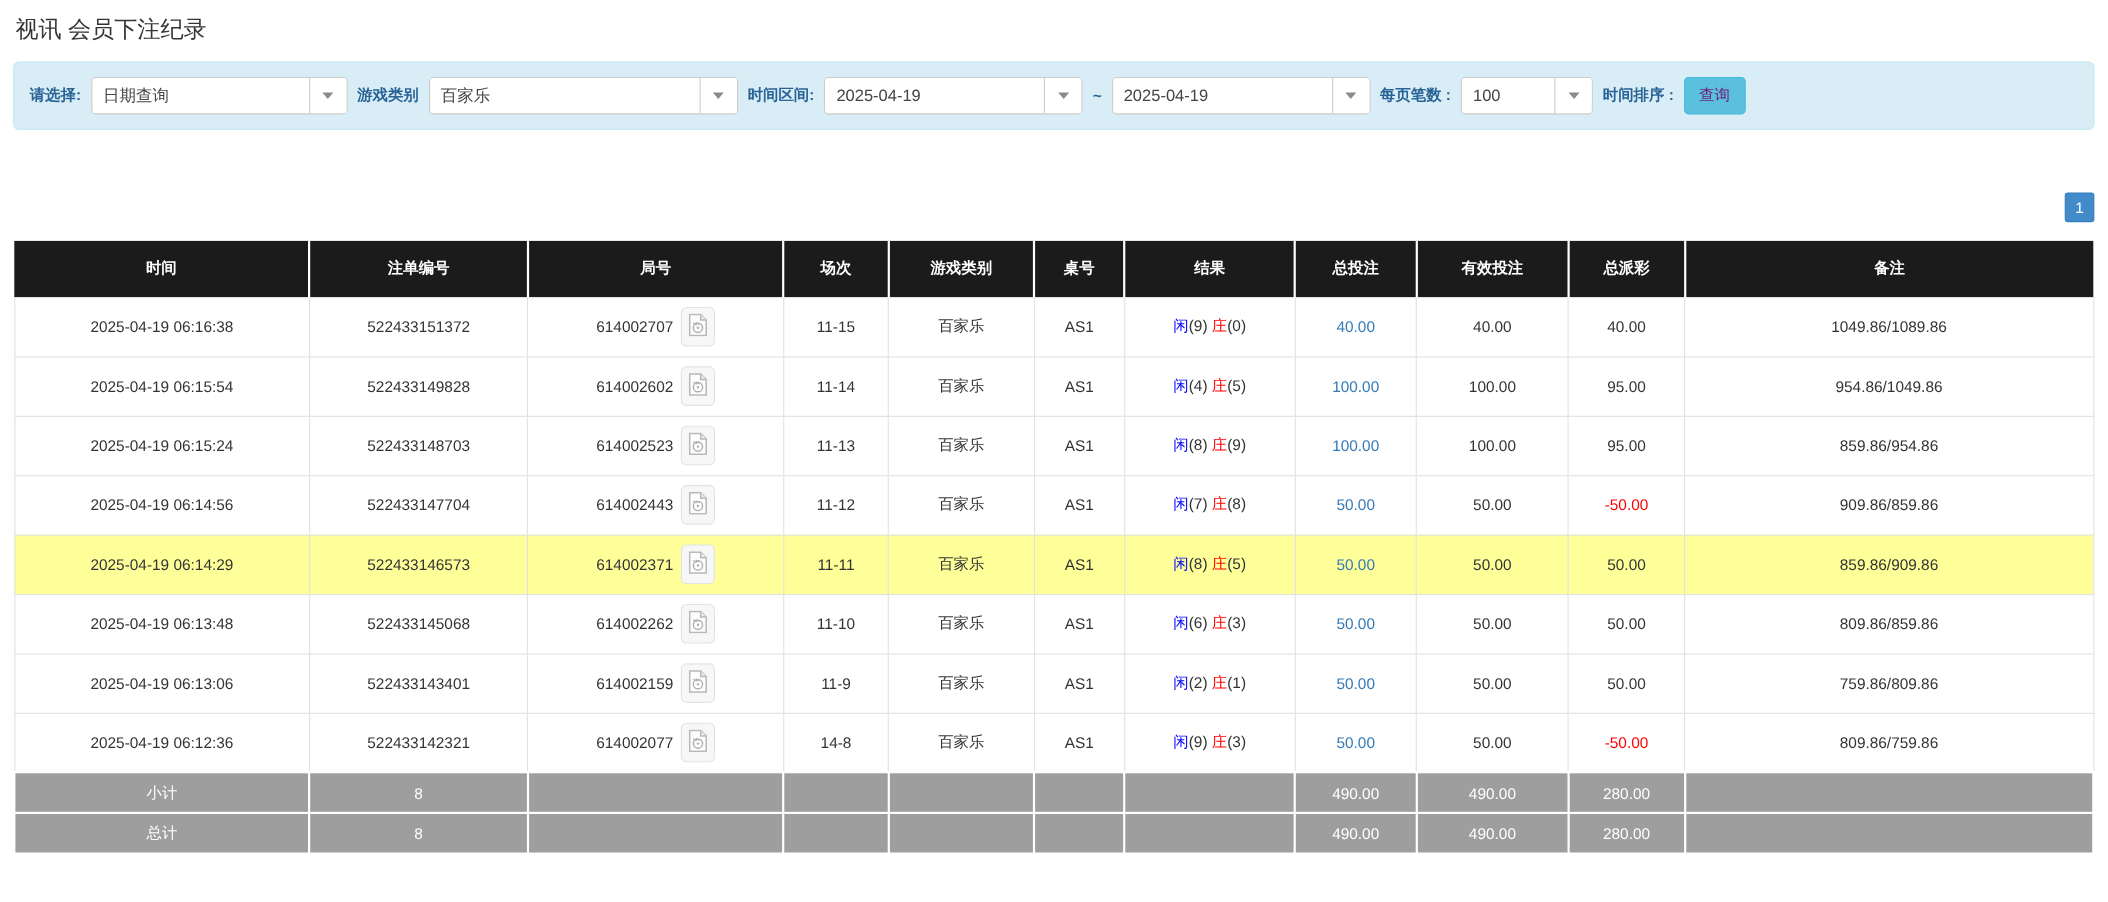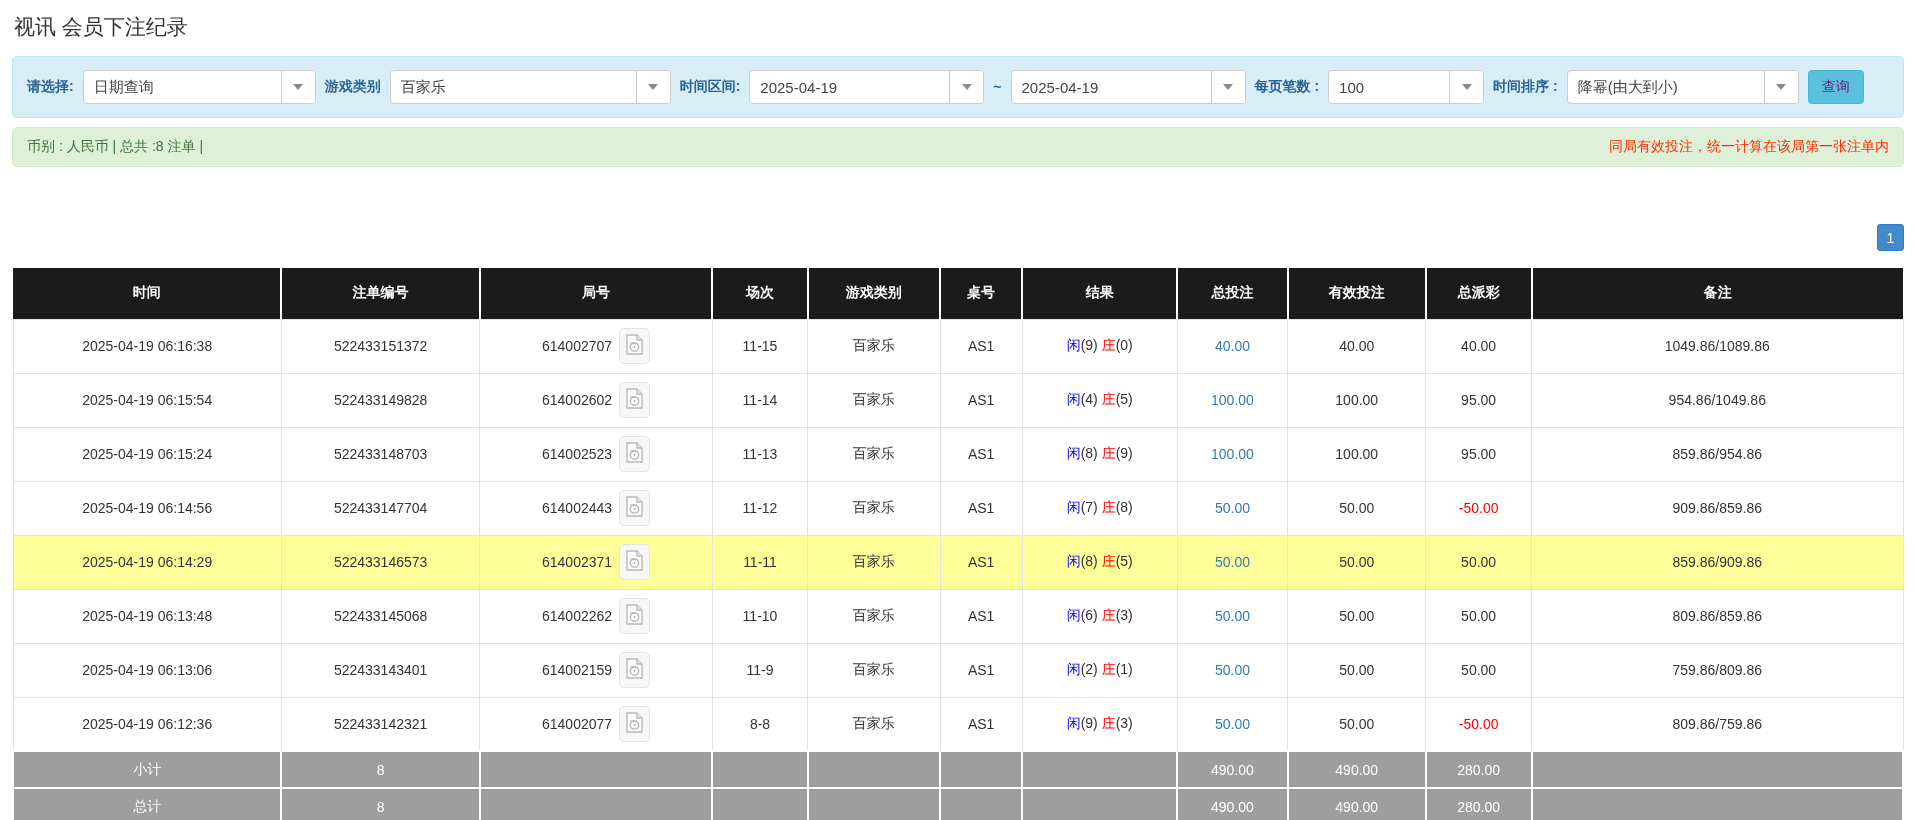--- a/index.html
+++ b/index.html
@@ -23,21 +23,21 @@
     display:flex; align-items:stretch; height:34px; background:#fff;
     border:1px solid #ccc; border-radius:4px; overflow:hidden; flex:none;
   }
   .combo .val { flex:1; display:flex; align-items:center; padding:0 10px; font-size:15px; color:#444; white-space:nowrap; overflow:hidden; }
   .combo .arrow-btn {
     width:34px; flex:none; border-left:1px solid #ccc; background:#fff;
     display:flex; align-items:center; justify-content:center; cursor:pointer;
   }
   .caret { width:0; height:0; border-left:5px solid transparent; border-right:5px solid transparent; border-top:6px solid #8a8a8a; }
   .w-query { width:233px; } .w-game { width:281px; } .w-date { width:235px; }
-  .w-size { width:156px; } .w-sort { width:232px; }
+  .w-size { width:120px; } .w-sort { width:232px; }
   .tilde { color:#2a6496; font-weight:bold; }
   .search-btn {
     height:34px; padding:0 13px; background:#5bc0de; border:1px solid #46b8da;
     border-radius:4px; color:#701a75; font-size:14px; cursor:pointer;
     font-family:inherit;
   }
 
   
   .summary-bar {
     margin-top:9px; background:#dff0d8; border:1px solid #d6e9c6; border-radius:5px;
@@ -122,34 +122,24 @@
 
     <span class="f-label">每页笔数 :</span>
     <div class="combo w-size">
       <span class="val">100</span>
       <span class="arrow-btn">
           <span class="caret"></span>
         </span>
     </div>
 
     <span class="f-label">时间排序 :</span>
-    <div class="combo w-sort">
-      <span class="val">降幂(由大到小)</span>
-      <span class="arrow-btn">
-          <span class="caret"></span>
-        </span>
-    </div>
 
     <button class="search-btn">查询</button>
   </div>
 
-  <div class="summary-bar">
-    <span>币别 : 人民币 | 总共 :8 注单 |</span>
-    <span class="summary-note">同局有效投注，统一计算在该局第一张注单内</span>
-  </div>
 
   <div class="pager-row top">
     <div class="page-btn">1</div>
   </div>
 
   <table>
     <colgroup>
       <col class="c1">
         <col class="c2">
         <col class="c3">
@@ -354,21 +344,21 @@
               <button class="video-btn">
                 <span><svg width="17" height="21" viewBox="0 0 17 21" fill="none" xmlns="http://www.w3.org/2000/svg">
                     <path d="M1 1 h10 l5 5 v14 h-15 z" stroke="#b9b9b9" stroke-width="1.4" fill="#fdfdfd"></path>
                     <path d="M11 1 v5 h5" stroke="#b9b9b9" stroke-width="1.4" fill="#eee"></path>
                     <circle cx="8.5" cy="13" r="4.2" stroke="#b0b0b0" stroke-width="1.3" fill="none"></circle>
                     <circle cx="8.5" cy="13" r="1.1" fill="#b0b0b0"></circle>
                     <path d="M4 8.5 l3 1.5 v-1.5 l3 1.5" stroke="#b0b0b0" stroke-width="1" fill="none"></path>
                   </svg></span>
               </button>
             </span></td>
-          <td>8-8</td>
+          <td>14-8</td>
           <td>百家乐</td>
           <td>AS1</td>
           <td><span class="res-player">闲</span><span>(9) </span><span class="res-banker">庄</span><span>(3)</span></td>
           <td><a class="bet-link">50.00</a></td>
           <td>50.00</td>
           <td class="neg">-50.00</td>
           <td>809.86/759.86</td>
         </tr>
       </tbody>
     <tfoot id="tfoot">

